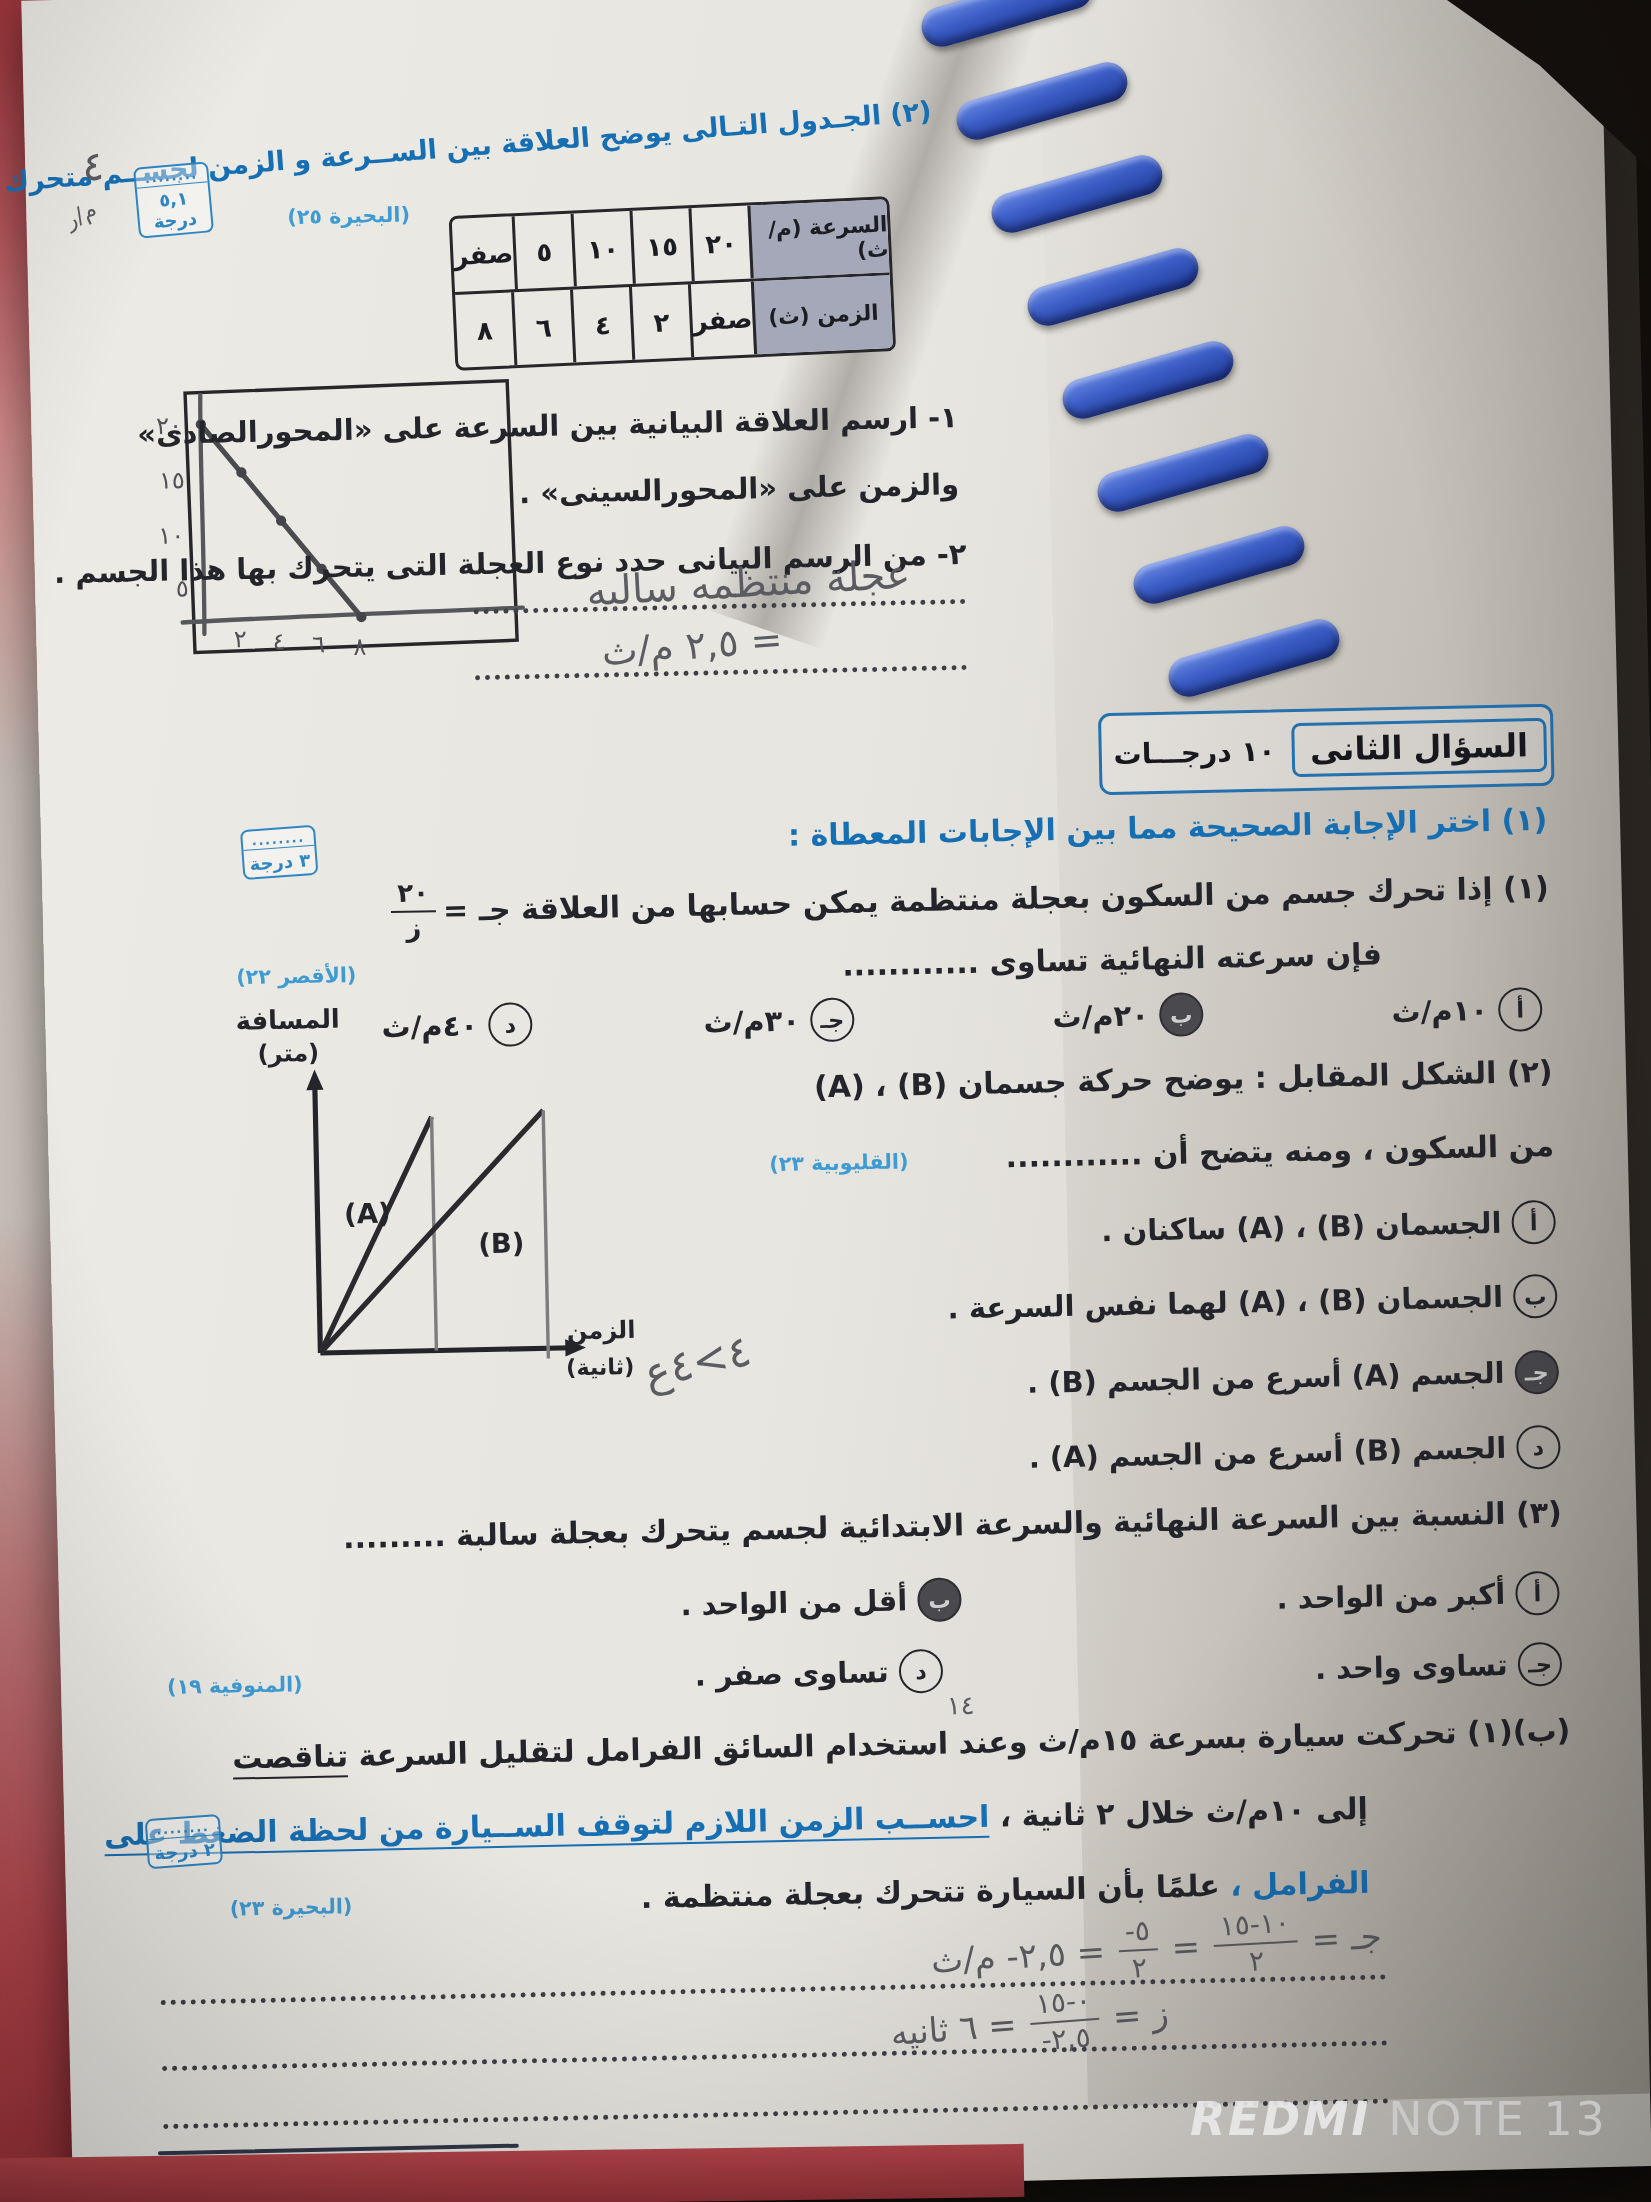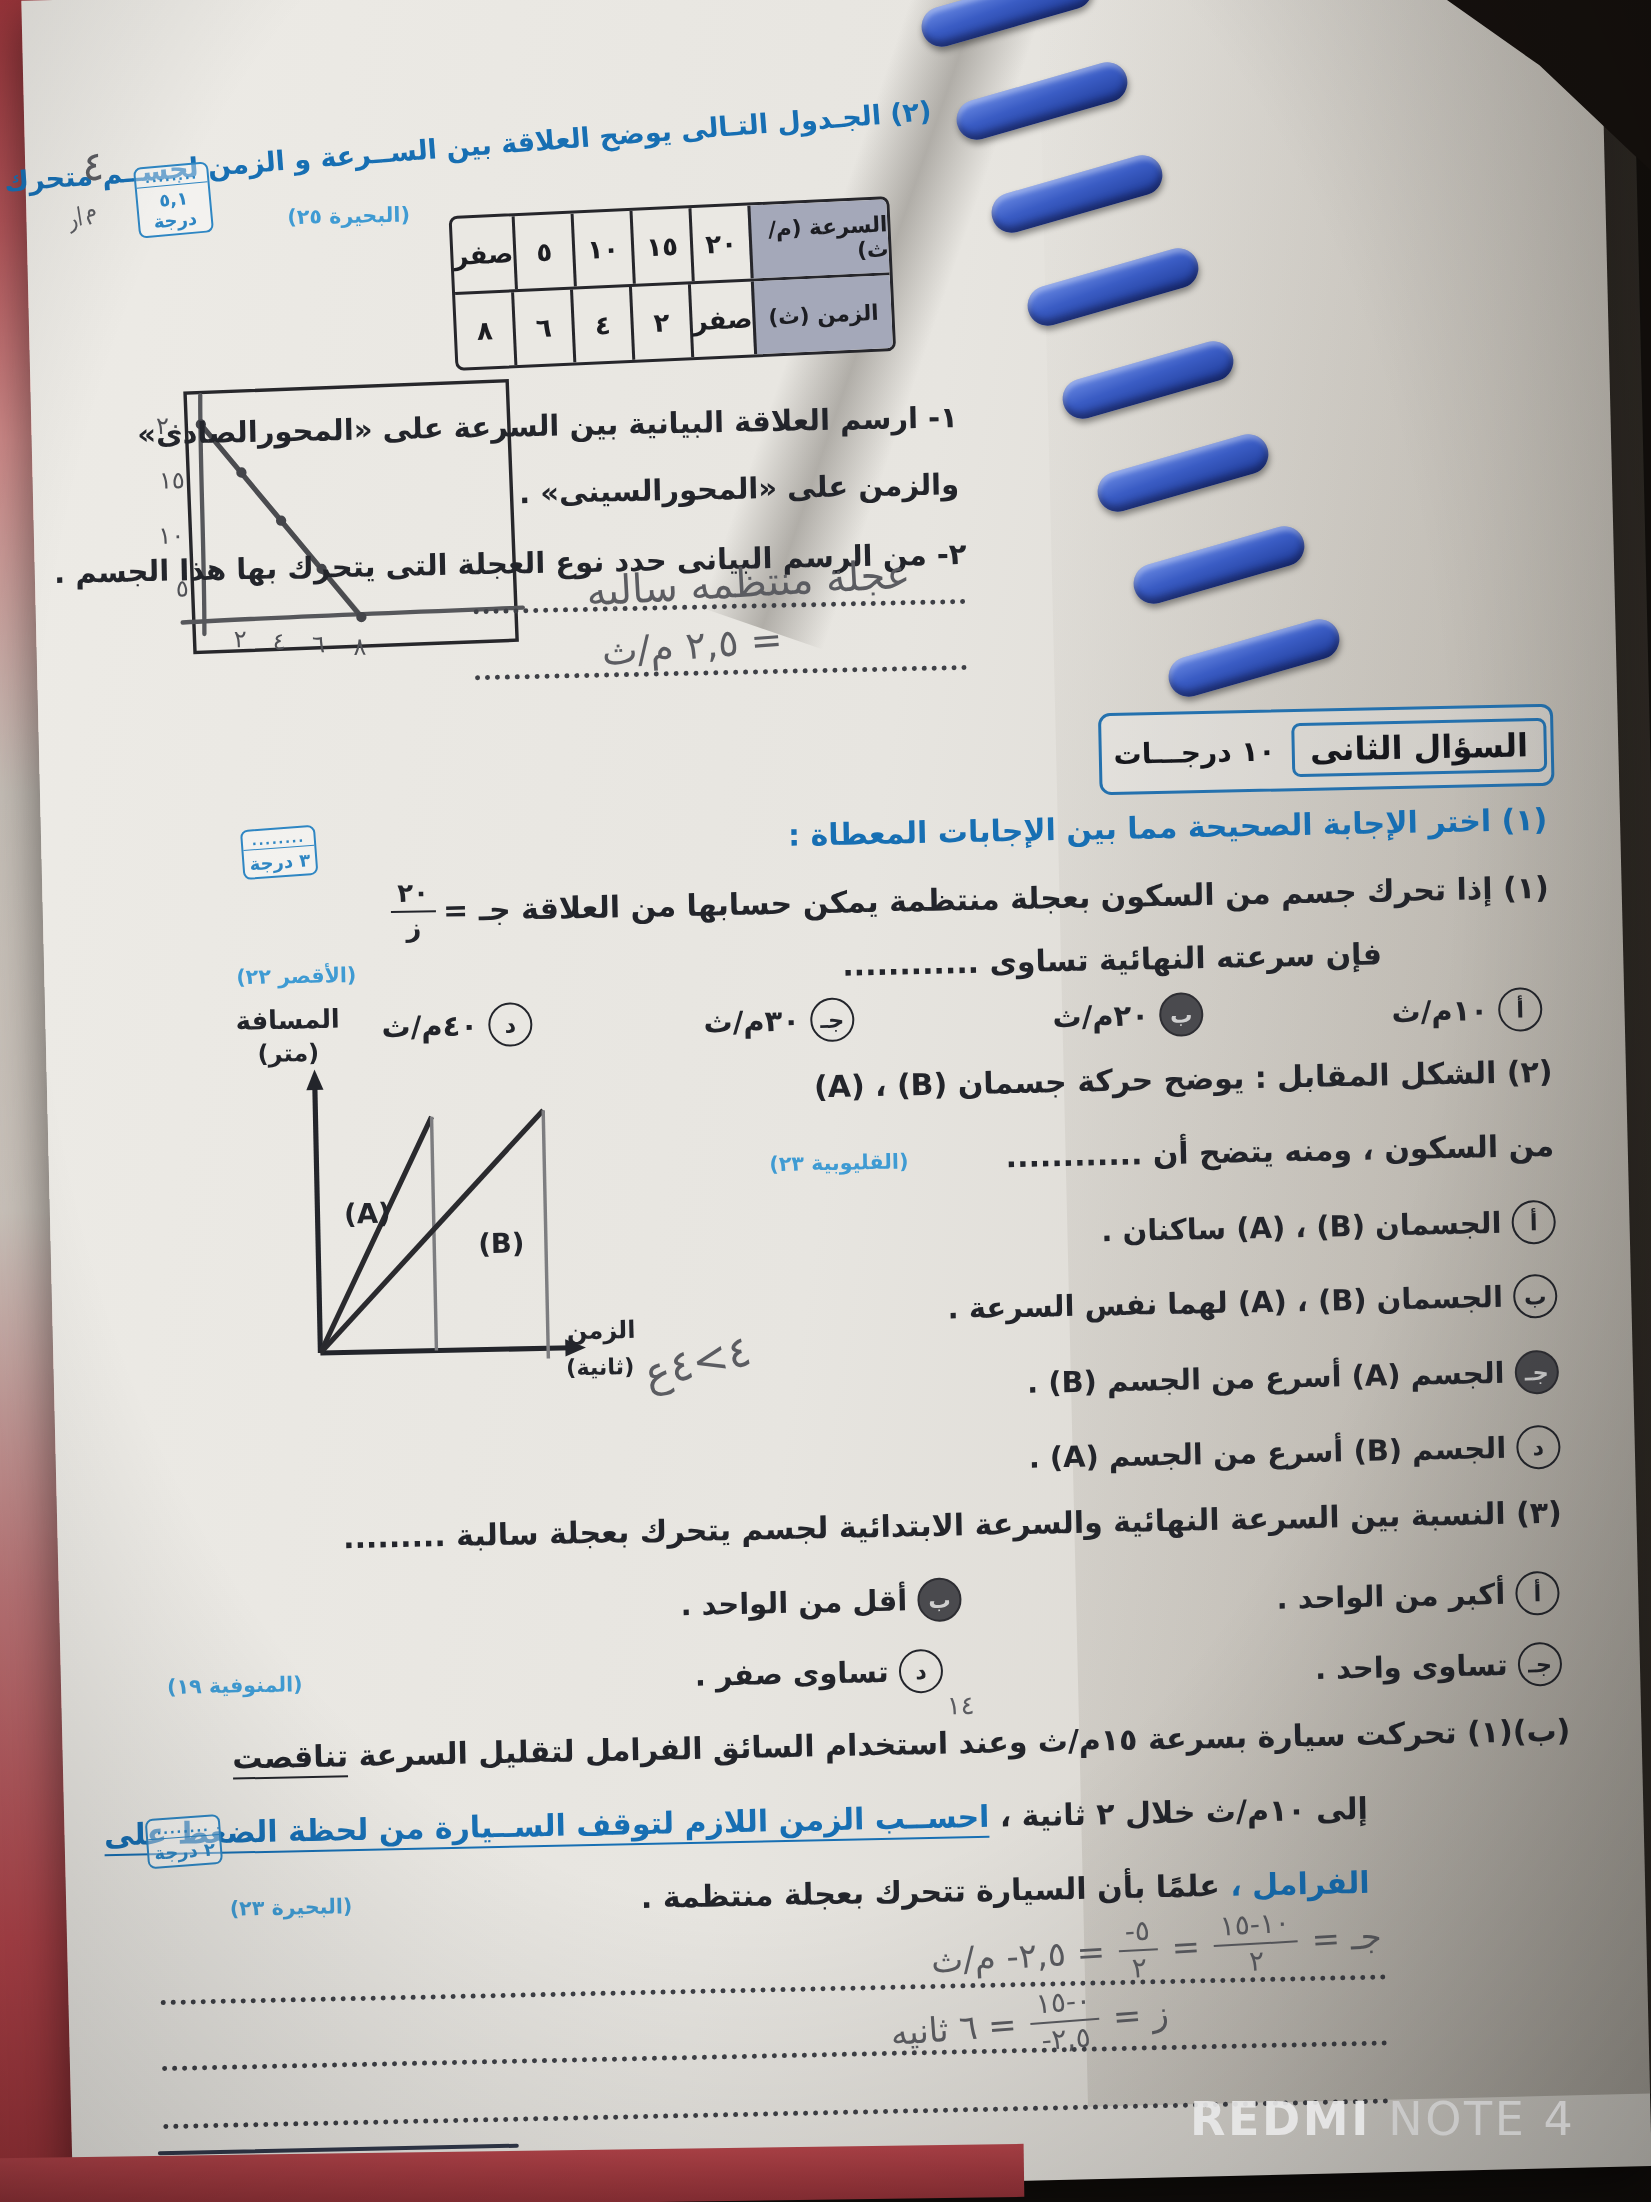--- a/index.html
+++ b/index.html
@@ -59,21 +59,21 @@
   .frac{display:inline-flex;flex-direction:column;align-items:center;line-height:1.05;}
   .frac .fn{border-bottom:2.6px solid currentColor;padding:0 6.9px 3.4px;}
   .frac .fd{padding-top:2.6px;}
   .wline{position:absolute;direction:rtl;display:flex;align-items:center;gap:13.8px;color:#5b5c61;font-size:34px;white-space:nowrap;}
   .wline .frac{font-size:28px;}
   .u-black{border-bottom:2.6px solid #23252b;padding-bottom:1.7px;}
   .u-blue{border-bottom:2.6px solid #176fb3;padding-bottom:1.7px;}
   .rule{position:absolute;left:136px;top:2137px;width:361px;height:4.3px;background:#31384a;border-radius:2.6px;}
   .footer{position:absolute;left:148px;top:2149px;display:flex;direction:rtl;align-items:center;gap:12px;white-space:nowrap;}
   .wm{position:absolute;left:1190px;top:2092px;font-size:46px;letter-spacing:2.6px;color:rgba(232,232,232,.92);white-space:nowrap;z-index:60;}
-  .wm b{font-weight:700;} .wm span{font-weight:400;color:rgba(205,205,205,.88);}
+  .wm b{font-weight:700;font-style:italic;} .wm span{font-weight:400;color:rgba(205,205,205,.88);}
   svg text{font-family:"DejaVu Sans",sans-serif;}
 </style>
 </head>
 <body>
 
 <div id="photo">
 
   <div class="left-edge"></div>
   <div class="page"></div>
   <div class="right-shade"></div>
@@ -297,18 +297,18 @@
       <span style="font-weight:700;font-size:26px;color:#23252b;">|</span>
       <span style="font-weight:700;font-size:27.5px;color:#23252b;">١٣</span>
     </div>
 
   </div>
 
   <div class="bottom-red"></div>
 
   <div class="wm">
     <b>REDMI</b>
-    <span>NOTE 4</span>
+    <span>NOTE 13</span>
   </div>
 
   <div class="vig"></div>
 </div>
 
 
 </body></html>

